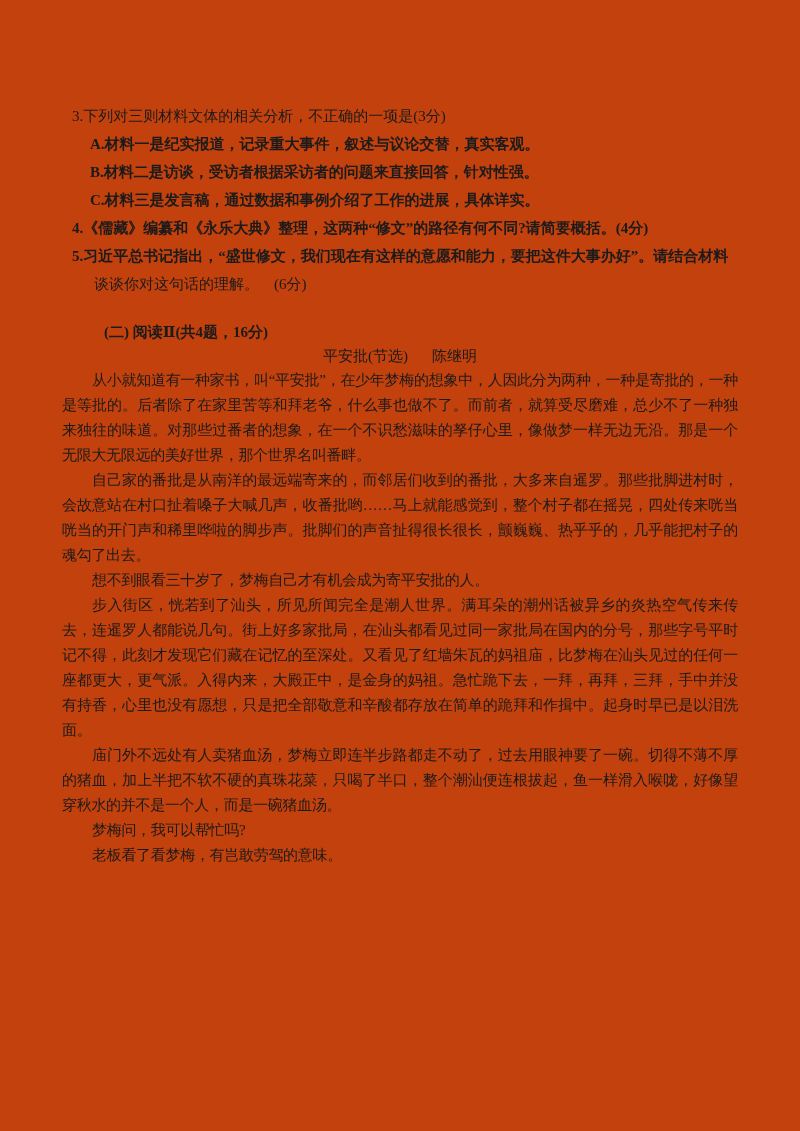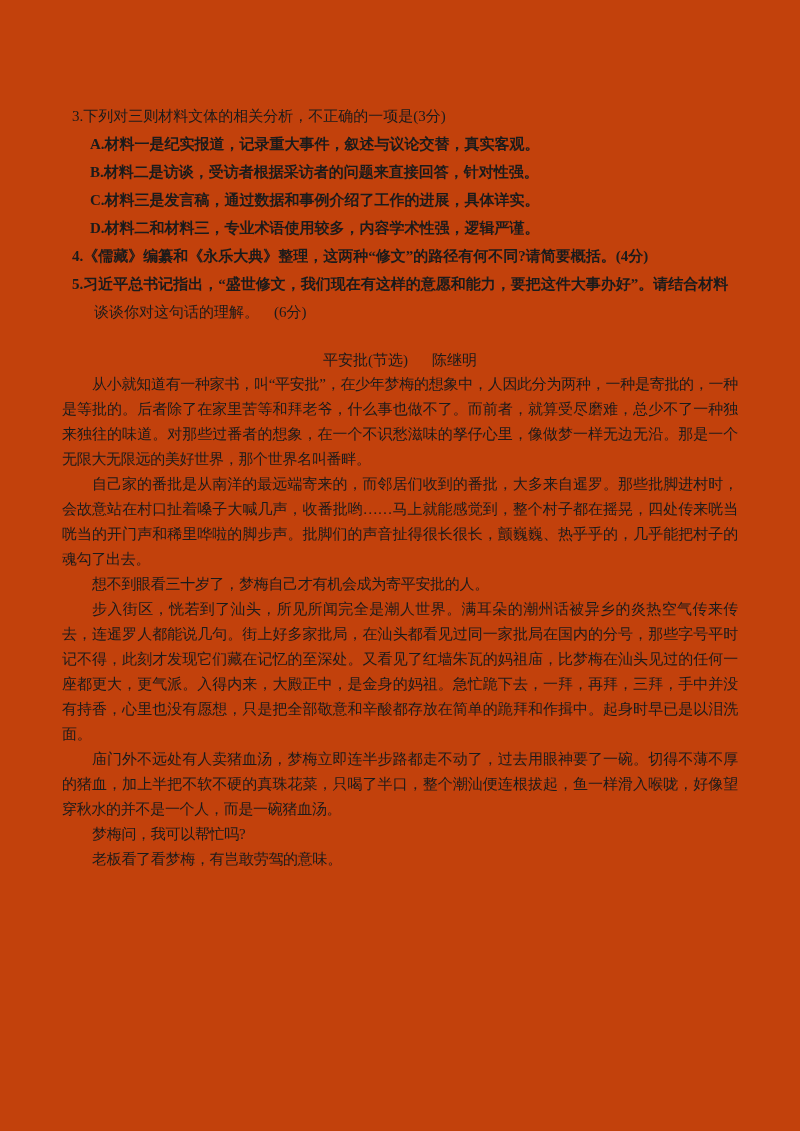--- a/index.html
+++ b/index.html
@@ -43,27 +43,27 @@
 </head>
 <body>
 
 <div class="page">
 
   <section class="questions">
     <p class="q">3.下列对三则材料文体的相关分析，不正确的一项是(3分)</p>
     <p class="opt nowrap">A.材料一是纪实报道，记录重大事件，叙述与议论交替，真实客观。</p>
     <p class="opt nowrap">B.材料二是访谈，受访者根据采访者的问题来直接回答，针对性强。</p>
     <p class="opt nowrap">C.材料三是发言稿，通过数据和事例介绍了工作的进展，具体详实。</p>
-    <p class="opt nowrap">D.材料二和材料三，专业术语使用较多，内容学术性强，逻辑严谨。</p>
     <p class="q nowrap">4.《儒藏》编纂和《永乐大典》整理，这两种“修文”的路径有何不同?请简要概括。(4分)</p>
     <p class="q nowrap">5.习近平总书记指出，“盛世修文，我们现在有这样的意愿和能力，要把这件大事办好”。请结合材料</p>
     <p class="q-cont">谈谈你对这句话的理解。　(6分)</p>
   </section>
 
   <section class="reading">
+    <p class="sec-header">(二) 阅读Ⅱ(共4题，16分)</p>
     <p class="title-line">
       <span>平安批(节选)</span><span class="author">陈继明</span>
     </p>
 
     <div class="passage">
       <p>从小就知道有一种家书，叫“平安批”，在少年梦梅的想象中，人因此分为两种，一种是寄批的，一种是等批的。后者除了在家里苦等和拜老爷，什么事也做不了。而前者，就算受尽磨难，总少不了一种独来独往的味道。对那些过番者的想象，在一个不识愁滋味的孥仔心里，像做梦一样无边无沿。那是一个无限大无限远的美好世界，那个世界名叫番畔。</p>
       <p>自己家的番批是从南洋的最远端寄来的，而邻居们收到的番批，大多来自暹罗。那些批脚进村时，会故意站在村口扯着嗓子大喊几声，收番批哟……马上就能感觉到，整个村子都在摇晃，四处传来咣当咣当的开门声和稀里哗啦的脚步声。批脚们的声音扯得很长很长，颤巍巍、热乎乎的，几乎能把村子的魂勾了出去。</p>
       <p>想不到眼看三十岁了，梦梅自己才有机会成为寄平安批的人。</p>
       <p>步入街区，恍若到了汕头，所见所闻完全是潮人世界。满耳朵的潮州话被异乡的炎热空气传来传去，连暹罗人都能说几句。街上好多家批局，在汕头都看见过同一家批局在国内的分号，那些字号平时记不得，此刻才发现它们藏在记忆的至深处。又看见了红墙朱瓦的妈祖庙，比梦梅在汕头见过的任何一座都更大，更气派。入得内来，大殿正中，是金身的妈祖。急忙跪下去，一拜，再拜，三拜，手中并没有持香，心里也没有愿想，只是把全部敬意和辛酸都存放在简单的跪拜和作揖中。起身时早已是以泪洗面。</p>
       <p>庙门外不远处有人卖猪血汤，梦梅立即连半步路都走不动了，过去用眼神要了一碗。切得不薄不厚的猪血，加上半把不软不硬的真珠花菜，只喝了半口，整个潮汕便连根拔起，鱼一样滑入喉咙，好像望穿秋水的并不是一个人，而是一碗猪血汤。</p>

